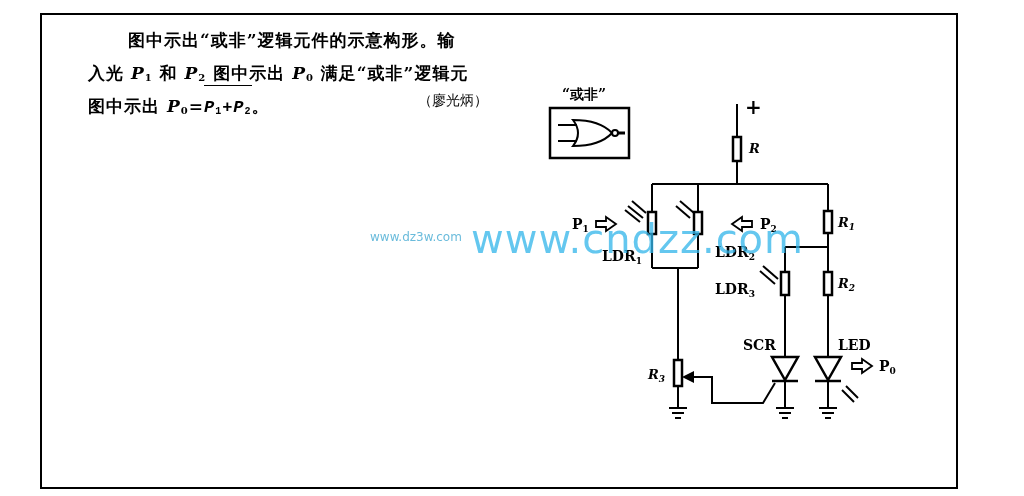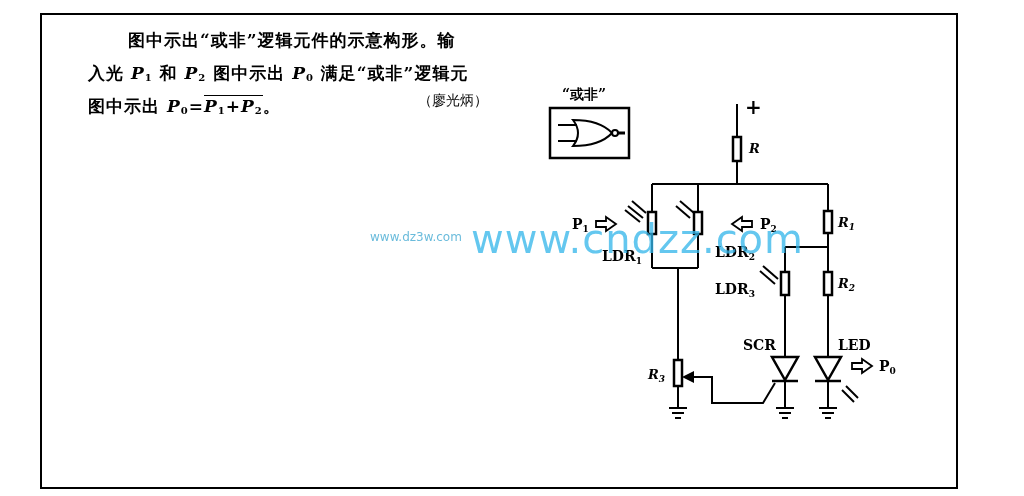--- a/index.html
+++ b/index.html
@@ -7,21 +7,21 @@
          font-family:"DejaVu Serif", serif; color:#000; }
   .frame { position:absolute; left:40px; top:13px; width:918px; height:476px;
            border:2px solid #000; box-sizing:border-box; }
   .caption { position:absolute; left:48px; top:24px; width:448px;
              font-family:"DejaVu Serif", serif; font-weight:bold; font-size:17px;
              line-height:33px; letter-spacing:1px; }
   .caption .line { white-space:nowrap; height:33px;margin-left:40px; }
   .caption .indent { padding-left:40px; }
   .caption i { font-style:italic; }
   .caption sub { font-size:10px; vertical-align:-2px; }
-  .overline { border-top:1.5px solid #000; padding-top:0; }
+  .overline { border-top:1.5px solid #000; padding-top:12px;font-family:Liberation Mono, monospace; }
   .author { position:absolute; left:418px; top:92px; font-size:14px; font-weight:normal; }
   svg { position:absolute; left:0; top:0; }
   .lbl { font-family:"DejaVu Serif", serif; font-weight:bold; font-size:14px; }
   .lbl-i { font-family:"DejaVu Serif", serif; font-weight:bold; font-style:italic; font-size:13px; }
   .watermark { position:absolute; left:370px; top:226px; font-family:"DejaVu Sans", sans-serif;
                color:#3fb8e8; opacity:0.9; white-space:nowrap; }
   .watermark .small { font-size:12px; color:#5ab4d8; letter-spacing:0px; }
   .watermark .big { font-size:40px; font-weight:normal; letter-spacing:1px; color:#35b7ea;margin-left:16px; }
 </style>
 </head>

